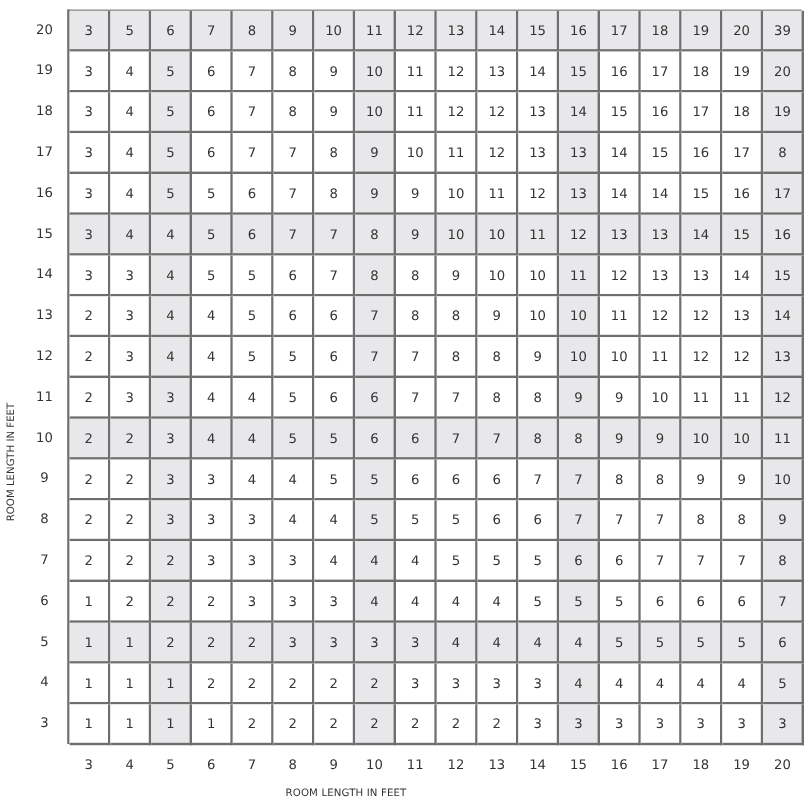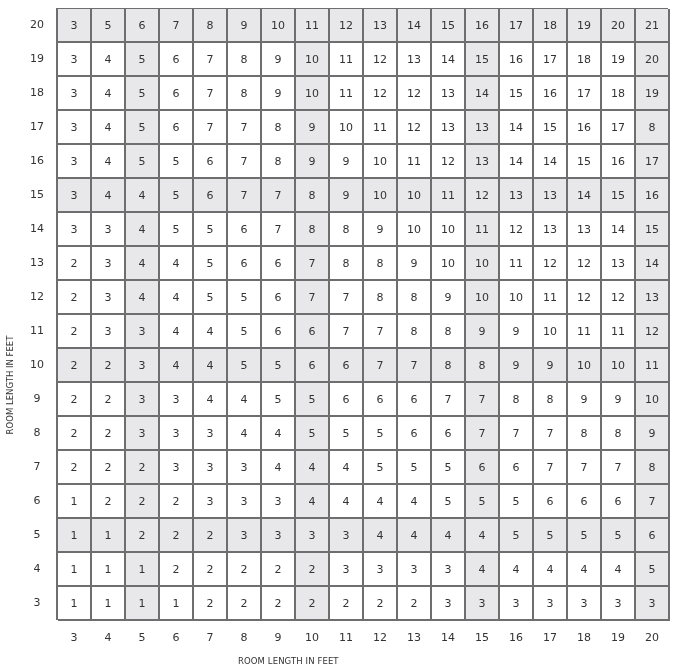--- a/index.html
+++ b/index.html
@@ -31,21 +31,21 @@
     <div class="cell shade">11</div>
     <div class="cell shade">12</div>
     <div class="cell shade">13</div>
     <div class="cell shade">14</div>
     <div class="cell shade">15</div>
     <div class="cell shade">16</div>
     <div class="cell shade">17</div>
     <div class="cell shade">18</div>
     <div class="cell shade">19</div>
     <div class="cell shade">20</div>
-    <div class="cell shade">21</div>
+    <div class="cell shade">39</div>
     <div class="cell">3</div>
     <div class="cell">4</div>
     <div class="cell shade">5</div>
     <div class="cell">6</div>
     <div class="cell">7</div>
     <div class="cell">8</div>
     <div class="cell">9</div>
     <div class="cell shade">10</div>
     <div class="cell">11</div>
     <div class="cell">12</div>

